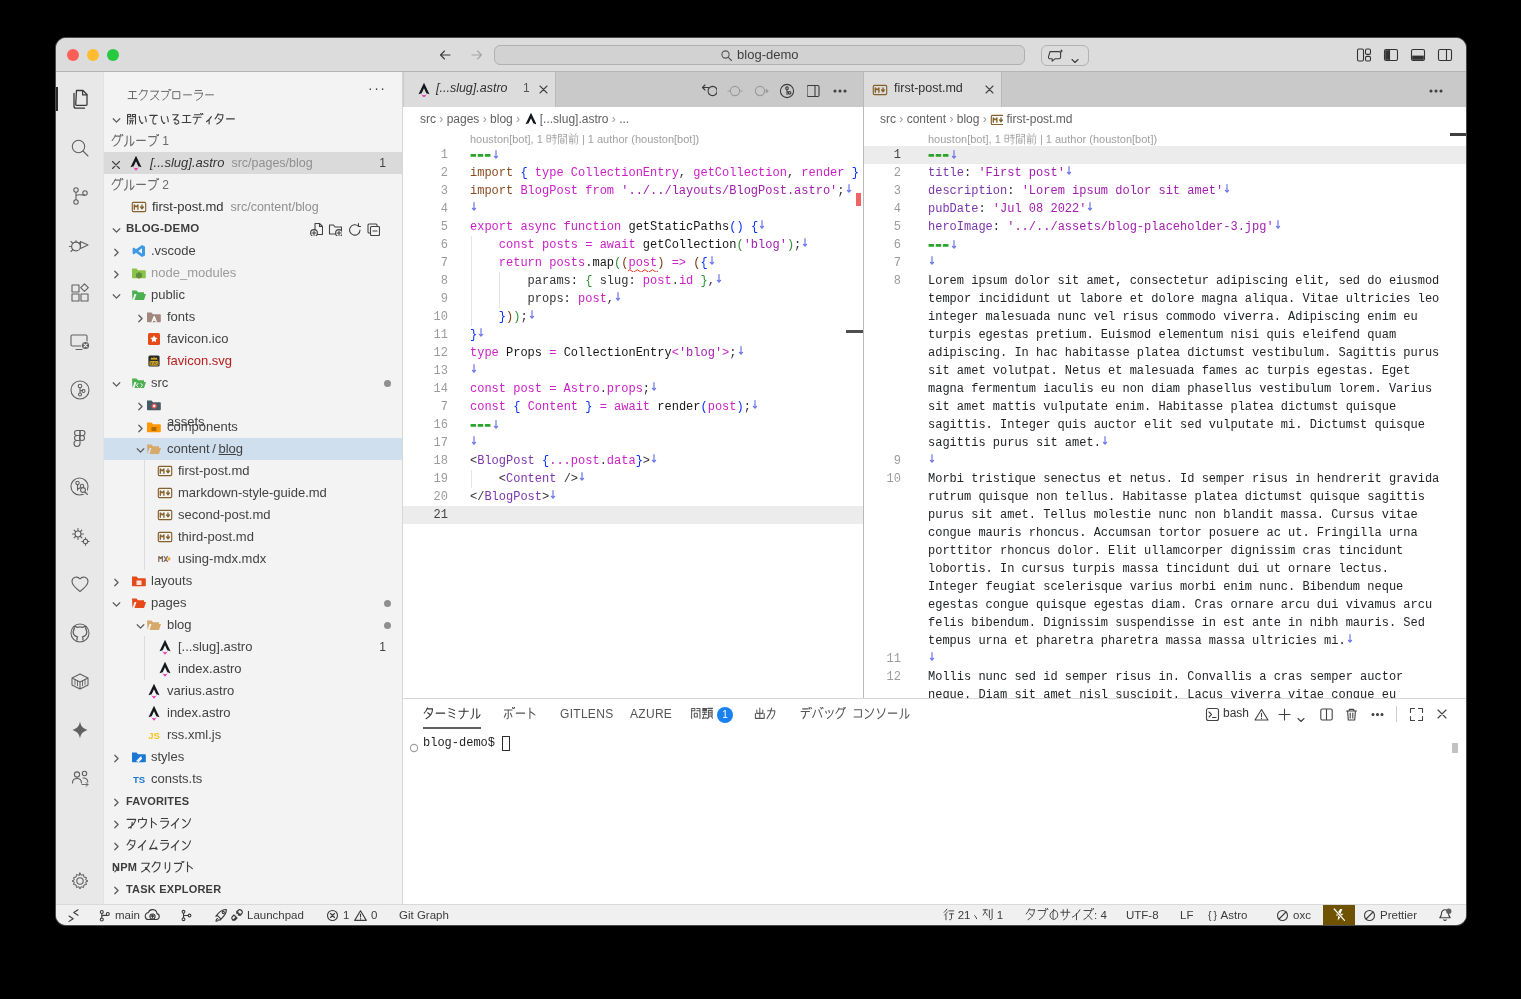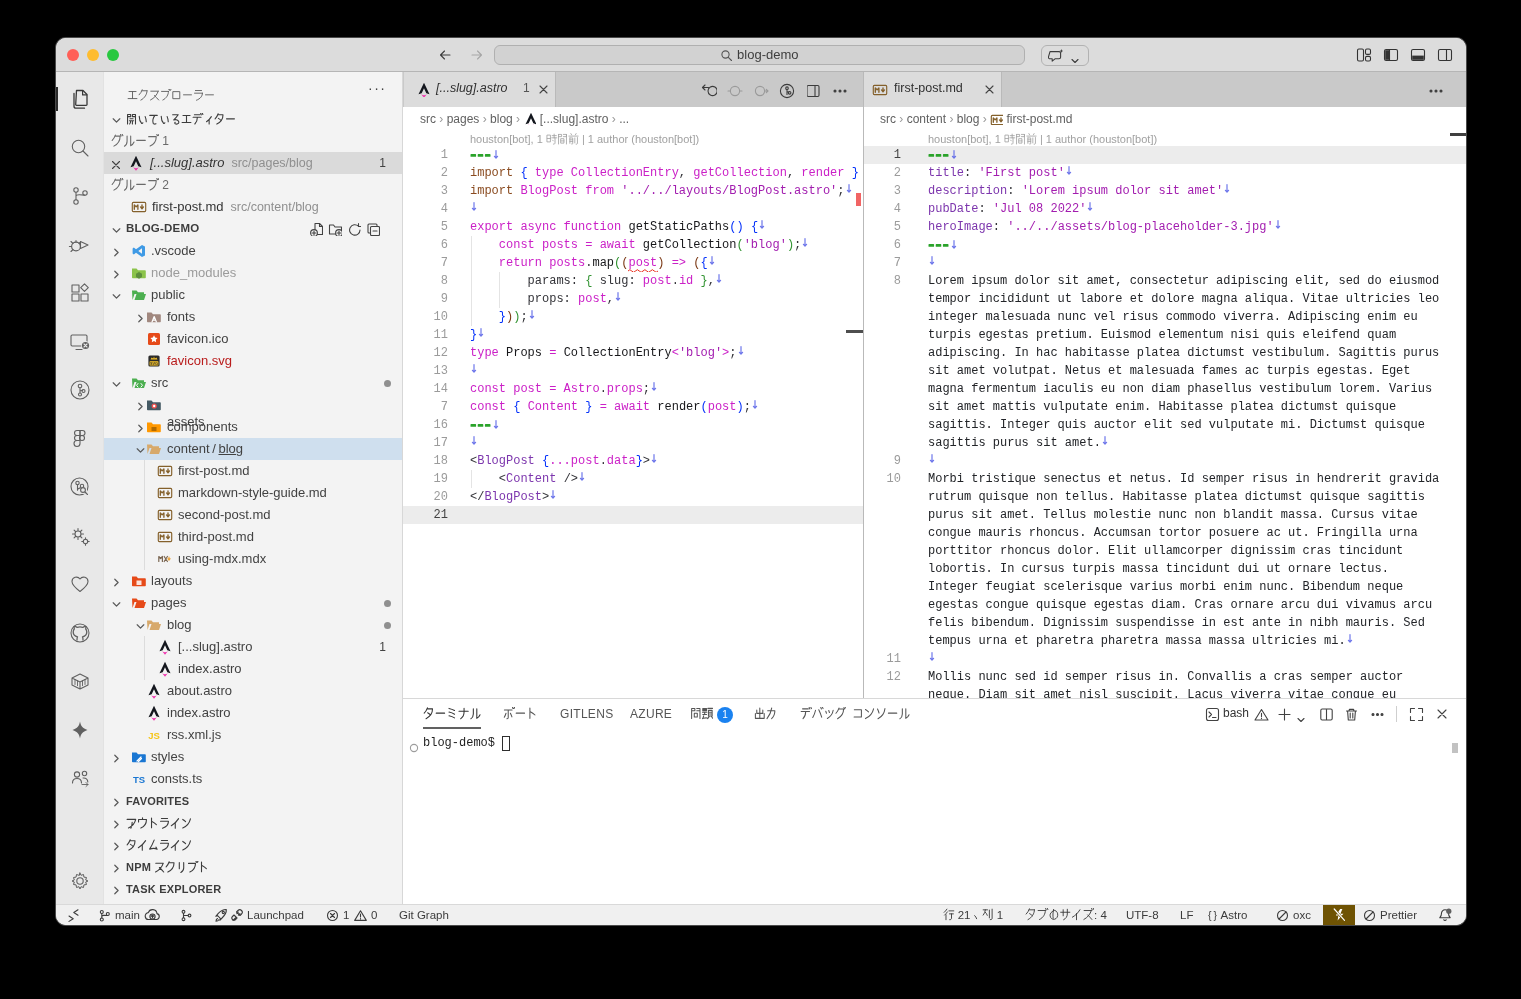--- a/index.html
+++ b/index.html
@@ -383,21 +383,21 @@
       <div class="cnt" style="top:564px;line-height:22px;right:16px">1</div>
 <div class="ticon" style="left:53px;top:589px"><svg class="" width="16" height="16" viewBox="0 0 16 16" style="" fill="none" stroke="currentColor" stroke-width="1.1" stroke-linecap="round" stroke-linejoin="round">
           <path d="M8,0.7 L13.5,12.3 L10.3,11.2 L8,6.3 L5.7,11.2 L2.5,12.3 Z" fill="#14171e" stroke="none"></path>
           <path d="M5.2,12.3 c1.75,1.3 3.85,1.3 5.6,0 L8,15.8 Z" fill="#ef32ad" stroke="none"></path>
         </svg></div>
       <div class="ab" style="left:74px;top:586px;line-height:22px;font-size:13px;color:#424242;white-space:nowrap">index.astro</div>
 <div class="ticon" style="left:42px;top:611px"><svg class="" width="16" height="16" viewBox="0 0 16 16" style="" fill="none" stroke="currentColor" stroke-width="1.1" stroke-linecap="round" stroke-linejoin="round">
           <path d="M8,0.7 L13.5,12.3 L10.3,11.2 L8,6.3 L5.7,11.2 L2.5,12.3 Z" fill="#14171e" stroke="none"></path>
           <path d="M5.2,12.3 c1.75,1.3 3.85,1.3 5.6,0 L8,15.8 Z" fill="#ef32ad" stroke="none"></path>
         </svg></div>
-      <div class="ab" style="left:63px;top:608px;line-height:22px;font-size:13px;color:#424242;white-space:nowrap">about.astro</div>
+      <div class="ab" style="left:63px;top:608px;line-height:22px;font-size:13px;color:#424242;white-space:nowrap">varius.astro</div>
 <div class="ticon" style="left:42px;top:633px"><svg class="" width="16" height="16" viewBox="0 0 16 16" style="" fill="none" stroke="currentColor" stroke-width="1.1" stroke-linecap="round" stroke-linejoin="round">
           <path d="M8,0.7 L13.5,12.3 L10.3,11.2 L8,6.3 L5.7,11.2 L2.5,12.3 Z" fill="#14171e" stroke="none"></path>
           <path d="M5.2,12.3 c1.75,1.3 3.85,1.3 5.6,0 L8,15.8 Z" fill="#ef32ad" stroke="none"></path>
         </svg></div>
       <div class="ab" style="left:63px;top:630px;line-height:22px;font-size:13px;color:#424242;white-space:nowrap">index.astro</div>
 <div class="ticon" style="left:42px;top:655px"><svg class="" width="16" height="16" viewBox="0 0 16 16" style="" fill="none" stroke="currentColor" stroke-width="1.1" stroke-linecap="round" stroke-linejoin="round">
           <text x="8" y="12" font-size="9.5" fill="#f5c518" text-anchor="middle" font-family="Liberation Sans" font-weight="bold" stroke="none">JS</text>
         </svg></div>
       <div class="ab" style="left:63px;top:652px;line-height:22px;font-size:13px;color:#424242;white-space:nowrap">rss.xml.js</div>
 <div class="ab" style="left:6px;top:679px;color:#5a5a5a"><svg class="" width="13" height="13" viewBox="0 0 13 13" style="" fill="none" stroke="currentColor" stroke-width="1.1" stroke-linecap="round" stroke-linejoin="round">
@@ -436,21 +436,21 @@
           <path d="M3.8,0.7 C3.2,2.5 2.2,4.1 1,5.3 M3.8,1.6 H8.2 M8.2,1.6 C8.2,4.6 6.2,8.3 2.6,10.1 M4,4.9 C4.9,5.4 5.6,5.9 6.2,6.6" transform="translate(0,0)"></path>
           <path d="M7.8,1.5 C6,4.5 3.8,6.5 1.2,8 M4.8,4.8 V10.2" transform="translate(10,0)"></path>
           <path d="M5.6,1 C4.5,3.8 3.1,6.6 1.5,9.2 M1.5,9.2 C4,8.3 6.3,8.2 8.3,9.3 M8.3,9.3 L7.2,7.4" transform="translate(20,0)"></path>
           <path d="M2.2,1.4 H7.8 M1.4,3.8 H8.6 M8.6,3.8 C8.6,6.4 6.8,8.9 3.2,10.2" transform="translate(30,0)"></path>
           <path d="M7.8,1.5 C6,4.5 3.8,6.5 1.2,8 M4.8,4.8 V10.2" transform="translate(40,0)"></path>
           <path d="M1.6,2.2 C2.6,2.8 3.4,3.4 4.2,4.2 M8.6,1.6 C7.8,5 5.4,8.3 1.6,10" transform="translate(50,0)"></path>
         </svg></div>
 <div class="ab" style="left:6px;top:789px;color:#5a5a5a"><svg class="" width="13" height="13" viewBox="0 0 13 13" style="" fill="none" stroke="currentColor" stroke-width="1.1" stroke-linecap="round" stroke-linejoin="round">
           <path d="M4.8,3.2 L8.1,6.5 L4.8,9.8" stroke-width="1.25"></path>
         </svg></div>
-<div class="ab shead" style="left:22px;top:789px">NPM <svg class="cjk" width="55" height="12.32" viewBox="0 0 50 11.2" style="vertical-align:-2px;color:#3d3d3d" fill="none" stroke="currentColor" stroke-width="1" stroke-linecap="round" stroke-linejoin="round">
+<div class="ab shead" style="left:8px;top:789px">NPM <svg class="cjk" width="55" height="12.32" viewBox="0 0 50 11.2" style="vertical-align:-2px;color:#3d3d3d" fill="none" stroke="currentColor" stroke-width="1" stroke-linecap="round" stroke-linejoin="round">
           <path d="M1.6,2 H8.4 M8.4,2 C7.4,5.2 4.8,8.3 1.4,10 M4.9,5.9 C6.3,7.2 7.6,8.6 8.8,10" transform="translate(0,0)"></path>
           <path d="M3.8,0.7 C3.2,2.5 2.2,4.1 1,5.3 M3.8,1.6 H8.2 M8.2,1.6 C8.2,4.6 6.2,8.3 2.6,10.1" transform="translate(10,0)"></path>
           <path d="M3,1.4 V7 M7,1.4 V6.4 C7,8 6,9.5 4.4,10.4" transform="translate(20,0)"></path>
           <path d="M1.4,2.2 H7.7 M7.7,2.2 C7.7,5.2 6,8.4 2.6,10 M8.2,0.5 a0.85,0.85 0 1 0 1.7,0 a0.85,0.85 0 1 0 -1.7,0" transform="translate(30,0)"></path>
           <path d="M3.2,0.9 V9.8 M3.2,3.9 C4.8,4.7 6.4,5.7 7.6,6.9" transform="translate(40,0)"></path>
         </svg></div>
 <div class="ab" style="left:6px;top:811px;color:#5a5a5a"><svg class="" width="13" height="13" viewBox="0 0 13 13" style="" fill="none" stroke="currentColor" stroke-width="1.1" stroke-linecap="round" stroke-linejoin="round">
           <path d="M4.8,3.2 L8.1,6.5 L4.8,9.8" stroke-width="1.25"></path>
         </svg></div>
 <div class="ab shead" style="left:22px;top:812px;line-height:11px">TASK EXPLORER</div>

